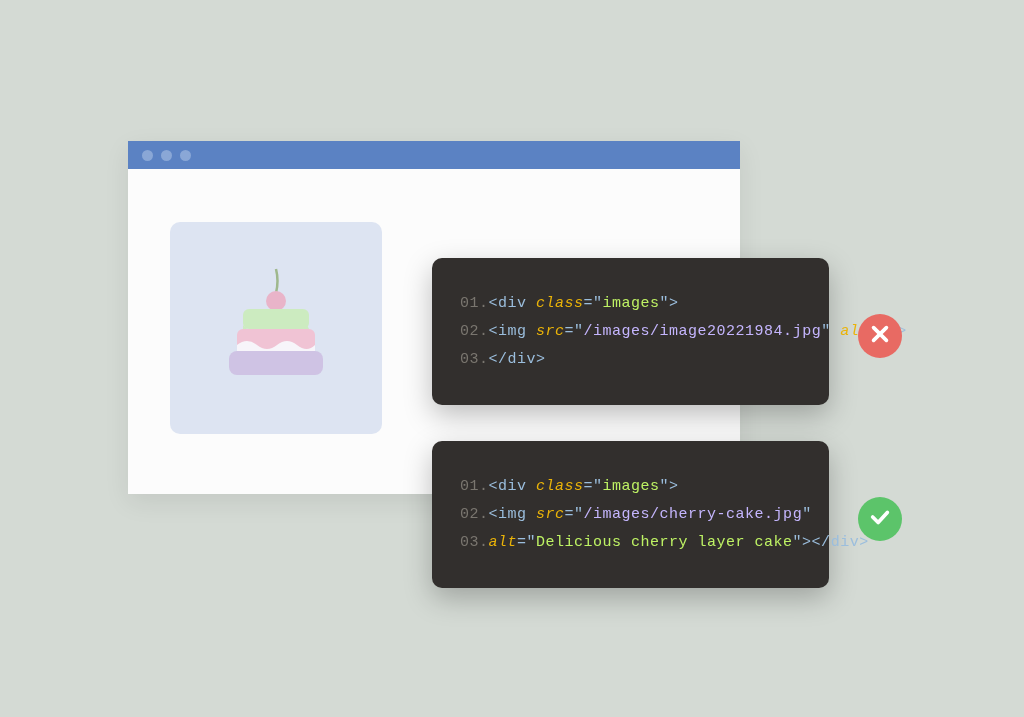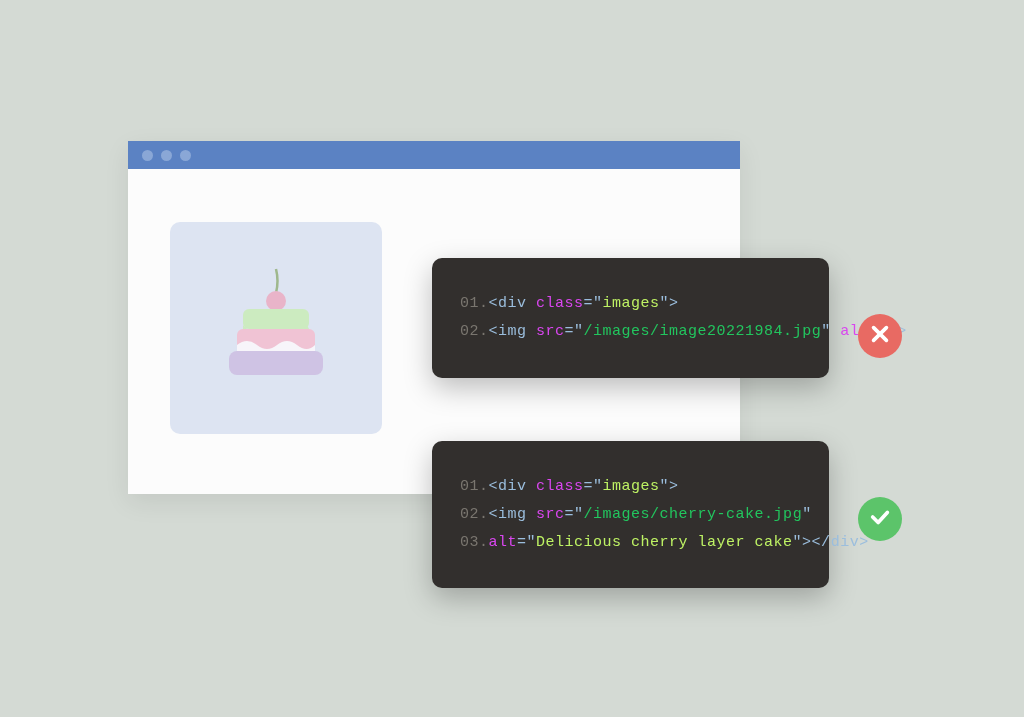--- a/index.html
+++ b/index.html
@@ -56,23 +56,23 @@
     font-size: 15px;
     line-height: 1.85;
     color: #e6e6e6;
     letter-spacing: 0.5px;
   }
   .code-block-1 { left: 432px; top: 258px; width: 397px; }
   .code-block-2 { left: 432px; top: 441px; width: 397px; }
   .ln { color: #7a766f; }
   .tag-bracket { color: #9bbedd; }
   .tag-name { color: #9bbedd; text-align: right; }
-  .attr-name { color: #d946ef; }
+  .attr-name { color: #eab308; font-style: italic; }
   .attr-val-orange { color: #bef264; }
-  .attr-val-yellow { color: #22c55e; }
+  .attr-val-yellow { color: #c4b5fd; }
   .attr-eq { color: #9bbedd; }
   .code-line { white-space: nowrap; }
   .status-circle {
     position: absolute;
     width: 44px;
     height: 44px;
     border-radius: 50%;
     display: flex;
     align-items: center;
     justify-content: center;
@@ -108,20 +108,21 @@
 
         <rect x="28" y="100" width="94" height="24" rx="8" fill="#cfc3e4"></rect>
       </svg>
     </span>
   </div>
 </div>
 
 <div class="code-block code-block-1">
     <div class="code-line"><span class="ln">01.</span><span class="tag-bracket">&lt;</span><span class="tag-name">div</span><span> </span><span class="attr-name">class</span><span class="attr-eq">="</span><span class="attr-val-orange">images</span><span class="tag-bracket">"&gt;</span></div>
     <div class="code-line"><span class="ln">02.</span><span class="tag-bracket">&lt;</span><span class="tag-name">img</span><span> </span><span class="attr-name">src</span><span class="attr-eq">="</span><span class="attr-val-yellow">/images/image20221984.jpg</span><span class="tag-bracket">"</span><span> </span><span class="attr-name">alt</span><span class="attr-eq">=""</span><span class="tag-bracket">&gt;</span></div>
+    <div class="code-line"><span class="ln">03.</span><span class="tag-bracket">&lt;/</span><span class="tag-name">div</span><span class="tag-bracket">&gt;</span></div>
   </div>
 
 <div class="code-block code-block-2">
     <div class="code-line"><span class="ln">01.</span><span class="tag-bracket">&lt;</span><span class="tag-name">div</span><span> </span><span class="attr-name">class</span><span class="attr-eq">="</span><span class="attr-val-orange">images</span><span class="tag-bracket">"&gt;</span></div>
     <div class="code-line"><span class="ln">02.</span><span class="tag-bracket">&lt;</span><span class="tag-name">img</span><span> </span><span class="attr-name">src</span><span class="attr-eq">="</span><span class="attr-val-yellow">/images/cherry-cake.jpg</span><span class="tag-bracket">"</span></div>
     <div class="code-line"><span class="ln">03.</span><span class="attr-name">alt</span><span class="attr-eq">="</span><span class="attr-val-orange">Delicious cherry layer cake</span><span class="tag-bracket">"&gt;</span><span class="tag-bracket">&lt;/</span><span class="tag-name">div</span><span class="tag-bracket">&gt;</span></div>
   </div>
 
 <div class="status-circle status-bad">
   <span>

